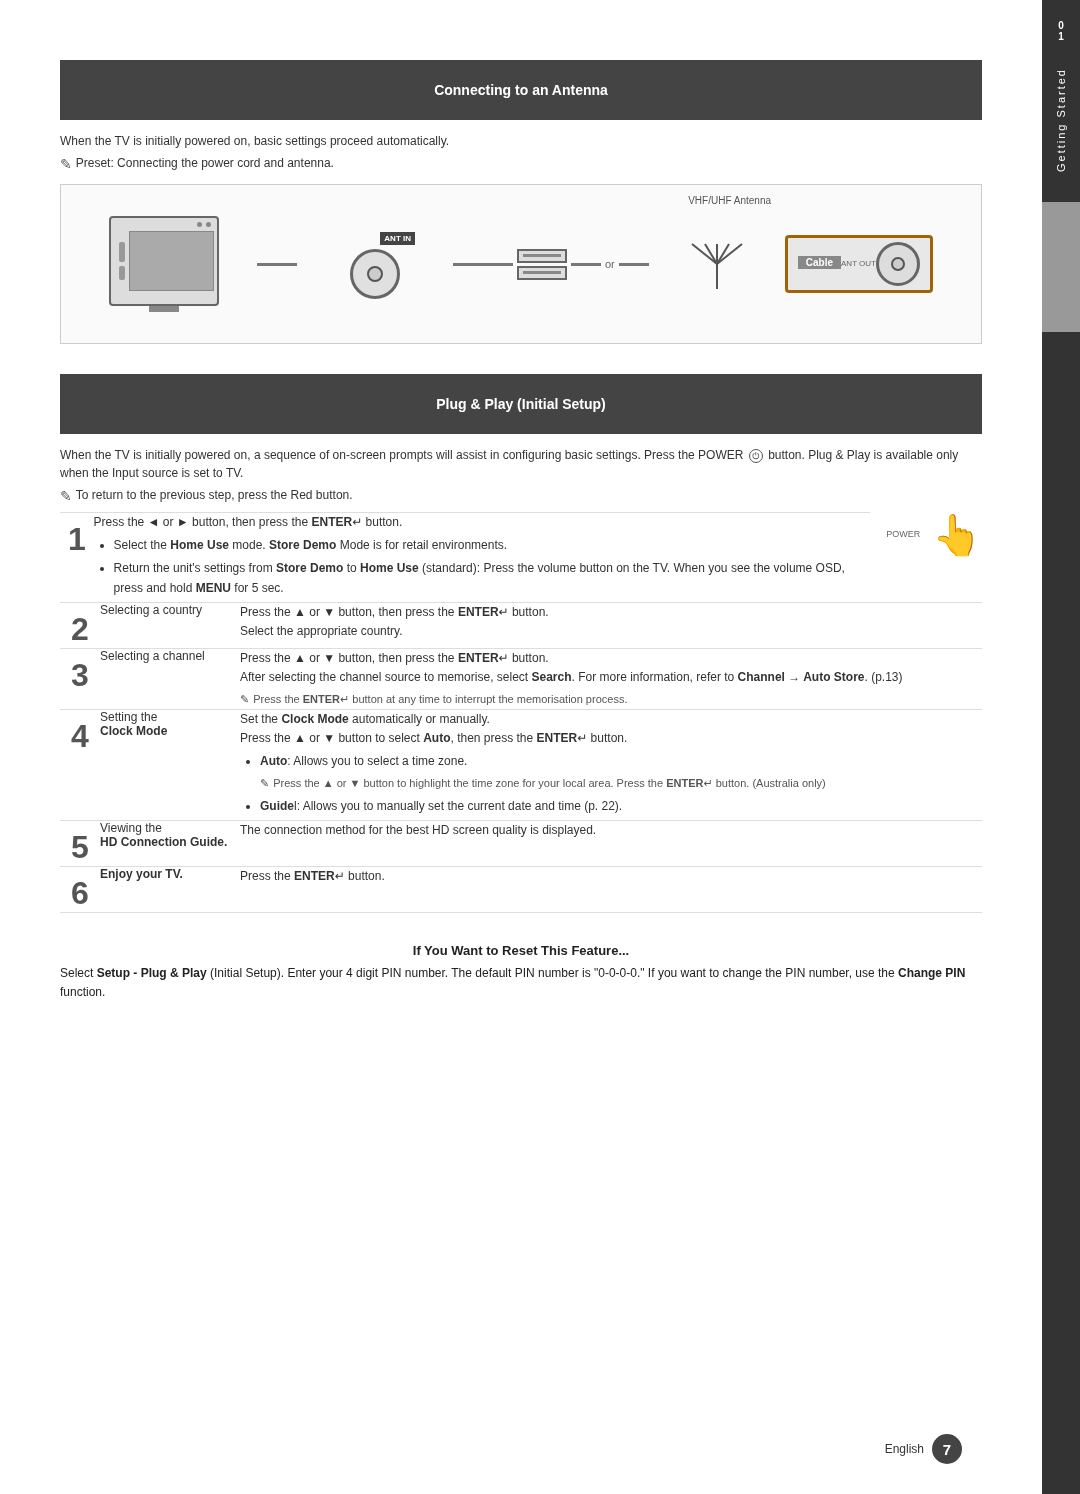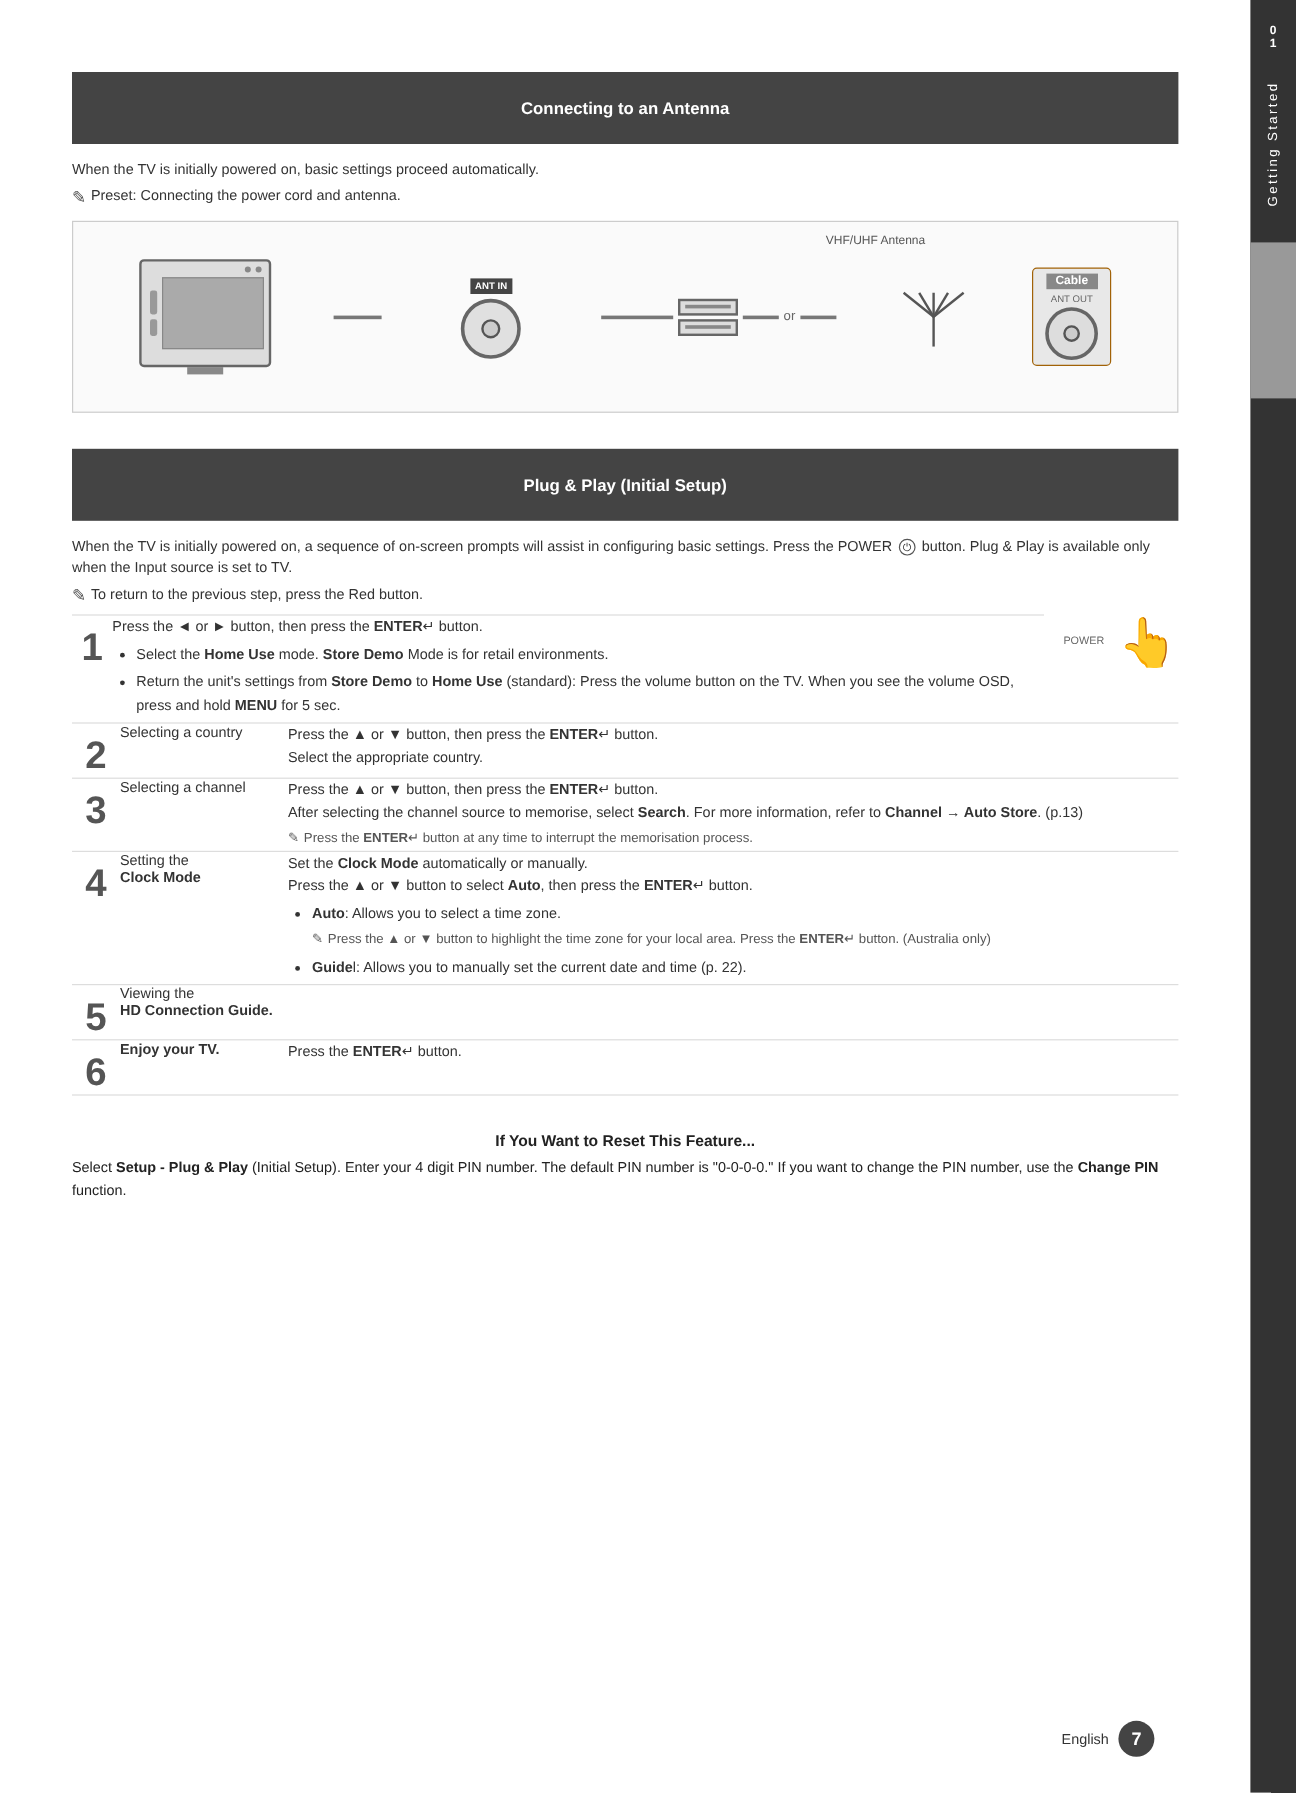--- a/index.html
+++ b/index.html
@@ -84,21 +84,21 @@
     .tv-stand {
       width: 30px;
       height: 6px;
       background: #888;
       margin: 0 auto;
     }
 
     
     .ant-in-box {
       width: 80px;
-      text-align: center;
+      text-align: right;
     }
 
     .or-text {
       font-size: 11px;
       color: #666;
       margin: 0 4px;
     }
 
     .note-text {
       font-size: 12px;
@@ -267,21 +267,21 @@
           <svg width="60" height="50" viewBox="0 0 60 50">
             <line x1="30" y1="50" x2="30" y2="25" stroke="#555" stroke-width="2"></line>
             <line x1="30" y1="25" x2="5" y2="5" stroke="#555" stroke-width="2"></line>
             <line x1="30" y1="25" x2="18" y2="5" stroke="#555" stroke-width="2"></line>
             <line x1="30" y1="25" x2="30" y2="5" stroke="#555" stroke-width="2"></line>
             <line x1="30" y1="25" x2="42" y2="5" stroke="#555" stroke-width="2"></line>
             <line x1="30" y1="25" x2="55" y2="5" stroke="#555" stroke-width="2"></line>
           </svg>
         </div>
 
-        <div style="border:1px solid #a16207;border-radius:4px;padding:4px 10px;background:#e8e8e8;display:flex;flex-direction:column;align-items:center;">
+        <div style="border:3px solid #a16207;border-radius:4px;padding:4px 10px;background:#e8e8e8;display:flex;flex-direction:row;align-items:center;">
           <div style="font-size:10px;font-weight:bold;background:#888;color:#fff;padding:1px 8px;margin-bottom:4px;">Cable</div>
           <div style="font-size:8px;color:#666;margin-bottom:2px;">ANT OUT</div>
           <div style="width:44px;height:44px;border-radius:50%;border:3px solid #666;display:flex;align-items:center;justify-content:center;background:#ddd;">
             <div style="width:14px;height:14px;border-radius:50%;border:2px solid #555;background:#ccc;"></div>
           </div>
         </div>
       </div>
     </div>
 
     <div class="plug-section">
@@ -352,20 +352,23 @@
                 </div>
               </li>
               <li><b>Guide</b>l: Allows you to manually set the current date and time (p. 22).</li>
             </ul>
           </div>
         </div>
 
         <div class="step-row">
           <div class="step-number">5</div>
           <div class="step-label">Viewing the<br><b>HD Connection Guide.</b></div>
+          <div class="step-desc">
+            The connection method for the best HD screen quality is displayed.
+          </div>
         </div>
 
         <div class="step-row last-step-row">
           <div class="step-number">6</div>
           <div class="step-label"><b>Enjoy your TV.</b></div>
           <div class="step-desc">
             Press the <b>ENTER</b>↵ button.
           </div>
         </div>
 

